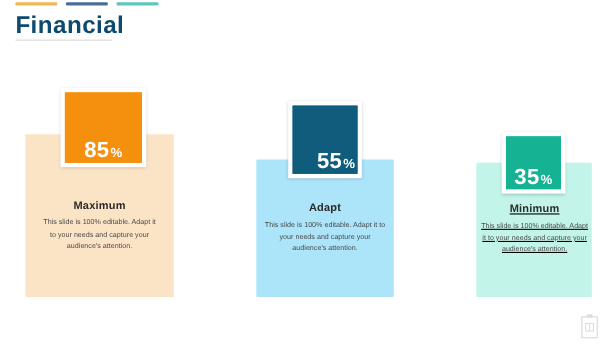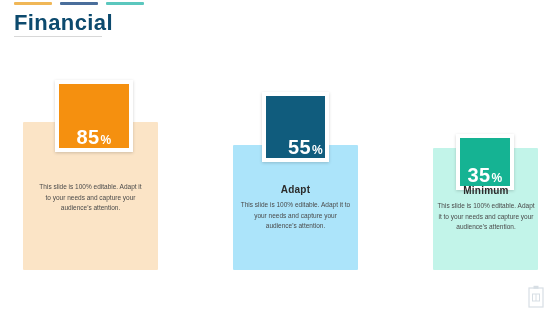--- a/index.html
+++ b/index.html
@@ -95,23 +95,23 @@
   .card-1 .badge{left:55px;top:80px;width:78px;height:72px;}
   .card-1 .badge-inner{background:#F5900F;border:1px solid #F5900F;}
   .card-1 .card-text{left:37px;top:182px;width:107px;}
 
   .card-2 .panel{top:145px;width:125px;height:125px;background:#ACE4FA;left:233px;}
   .card-2 .badge{left:262px;top:92px;width:67px;height:70px;}
   .card-2 .badge-inner{background:#105C7D;border:1px solid #105C7D;padding-left:20px;}
   .card-2 .card-text{left:240px;top:184px;width:111px;}
 
   .card-3 .panel{top:148px;width:105px;height:122px;background:#C2F4E9;left:433px;}
-  .card-3 .badge{left:456px;top:134px;width:58px;height:56px;}
+  .card-3 .badge{left:456px;top:120px;width:58px;height:56px;}
   .card-3 .badge-inner{background:#15B393;border:1px solid #15B393;}
-  .card-3 .card-text{left:436px;top:185px;width:100px;}
+  .card-3 .card-text{left:436px;top:185px;width:100px;text-decoration:underline;}
 
   
   .watermark{
     position:absolute;right:14px;bottom:6px;
     width:20px;height:24px;
     opacity:.35;
   }
 </style>
 </head>
 <body>
@@ -131,20 +131,21 @@
     <div class="panel" style="background: rgb(251, 228, 198);"></div>
     <div class="badge">
       <div class="badge-inner" style="background: rgb(245, 144, 15); border-color: rgb(245, 144, 15);">
         <span class="badge-value">
           <span>85</span>
             <span class="pct">%</span>
         </span>
       </div>
     </div>
     <div class="card-text">
+      <p class="card-heading">Maximum</p>
       <p class="card-body">This slide is 100% editable. Adapt it to your needs and capture your audience's attention.</p>
     </div>
   </div>
 
   <div class="card card-2">
     <div class="panel" style="background: rgb(172, 228, 250);"></div>
     <div class="badge">
       <div class="badge-inner" style="background: rgb(16, 92, 125); border-color: rgb(16, 92, 125);">
         <span class="badge-value">
           <span>55</span>

